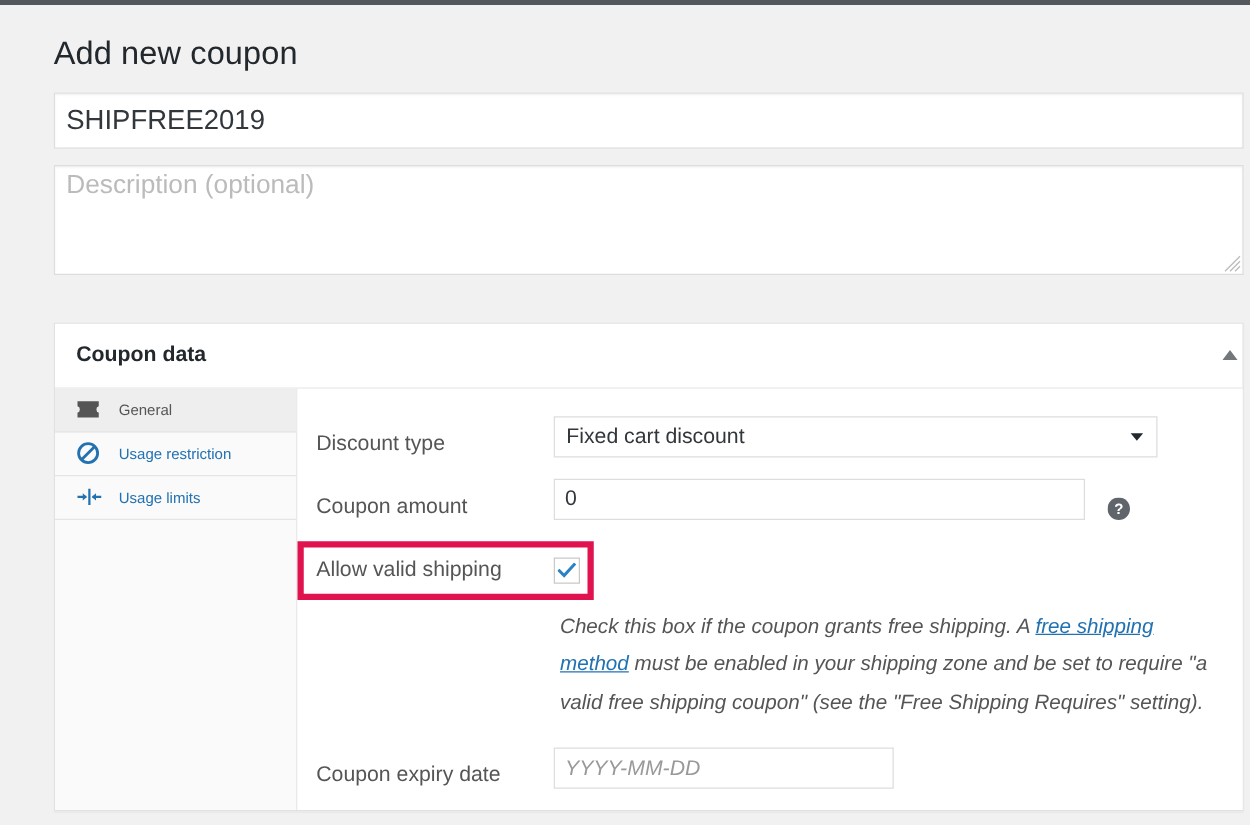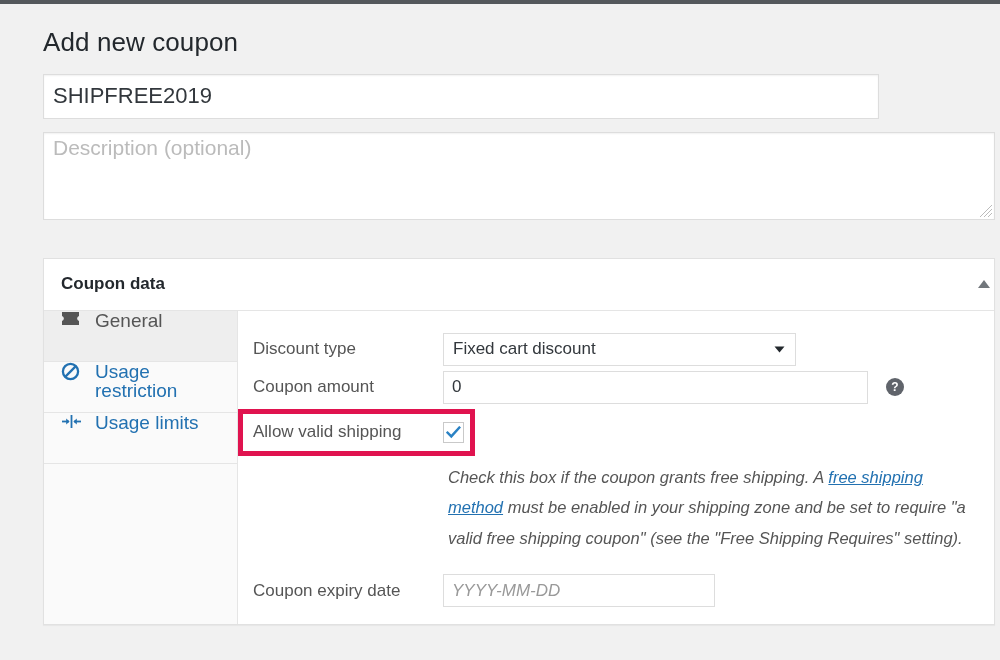--- a/index.html
+++ b/index.html
@@ -37,21 +37,21 @@
     letter-spacing: 0.1px;
     line-height: 1.3;
   }
   
   .titlewrap {
     margin: 14px 21px 0 27px;
   }
   .title-input {
     display: block;
     box-sizing: border-box;
-    width: 836px;
+    width: 952px;
     height: 45px;
     padding: 4px 9px;
     font-family: "Liberation Sans", sans-serif;
     font-size: 22px;
     font-weight: 400;
     color: #32373c;
     background: #fff;
     border: 1px solid #ddd;
     outline: none;
     box-shadow: inset 0 1px 2px rgba(0,0,0,.06);
@@ -123,26 +123,26 @@
     flex: 0 0 194px;
     background: #fafafa;
     border-right: 1px solid #e5e5e5;
     box-sizing: border-box;
     padding: 0;
     margin: 0;
     list-style: none;
   }
   .tab {
     display: flex;
-    align-items: flex-start;
-    height: 51px;
+    align-items: center;
+    height: 35px;
     padding-left: 17px;
     border-bottom: 1px solid #e5e5e5;
     box-sizing: border-box;
-    font-size: 19px;
+    font-size: 12px;
     color: #2271b1;
     cursor: pointer;
   }
   .tab.active {
     background: #eee;
     color: #555;
     font-weight: 400;
   }
   .tab-icon {
     width: 23px;
@@ -159,23 +159,23 @@
   }
   
   .options {
     flex: 1;
     padding: 22px 0 0 0;
     position: relative;
     background: #fff;
   }
   .field-row {
     display: flex;
-    align-items: center;
+    align-items: flex-end;
     padding: 0 0 0 15px;
-    margin-bottom: 5px;
+    margin-bottom: 17px;
     position: relative;
   }
   .field-label {
     width: 190px;
     flex: 0 0 190px;
     font-size: 17px;
     color: #555;
     line-height: 1.3;
   }
   .text-input {
@@ -185,21 +185,21 @@
     color: #32373c;
     background: #fff;
     border: 1px solid #ddd;
     padding: 5px 8px;
     outline: none;
     height: 33px;
   }
   .text-input::placeholder { color: #999; opacity: 1; }
   .select-box {
     box-sizing: border-box;
-    width: 353px;
+    width: 483px;
     height: 33px;
     border: 1px solid #ddd;
     background: #fff;
     display: flex;
     align-items: center;
     justify-content: space-between;
     padding: 0 10px 0 9px;
     font-size: 17px;
     color: #32373c;
     cursor: pointer;

